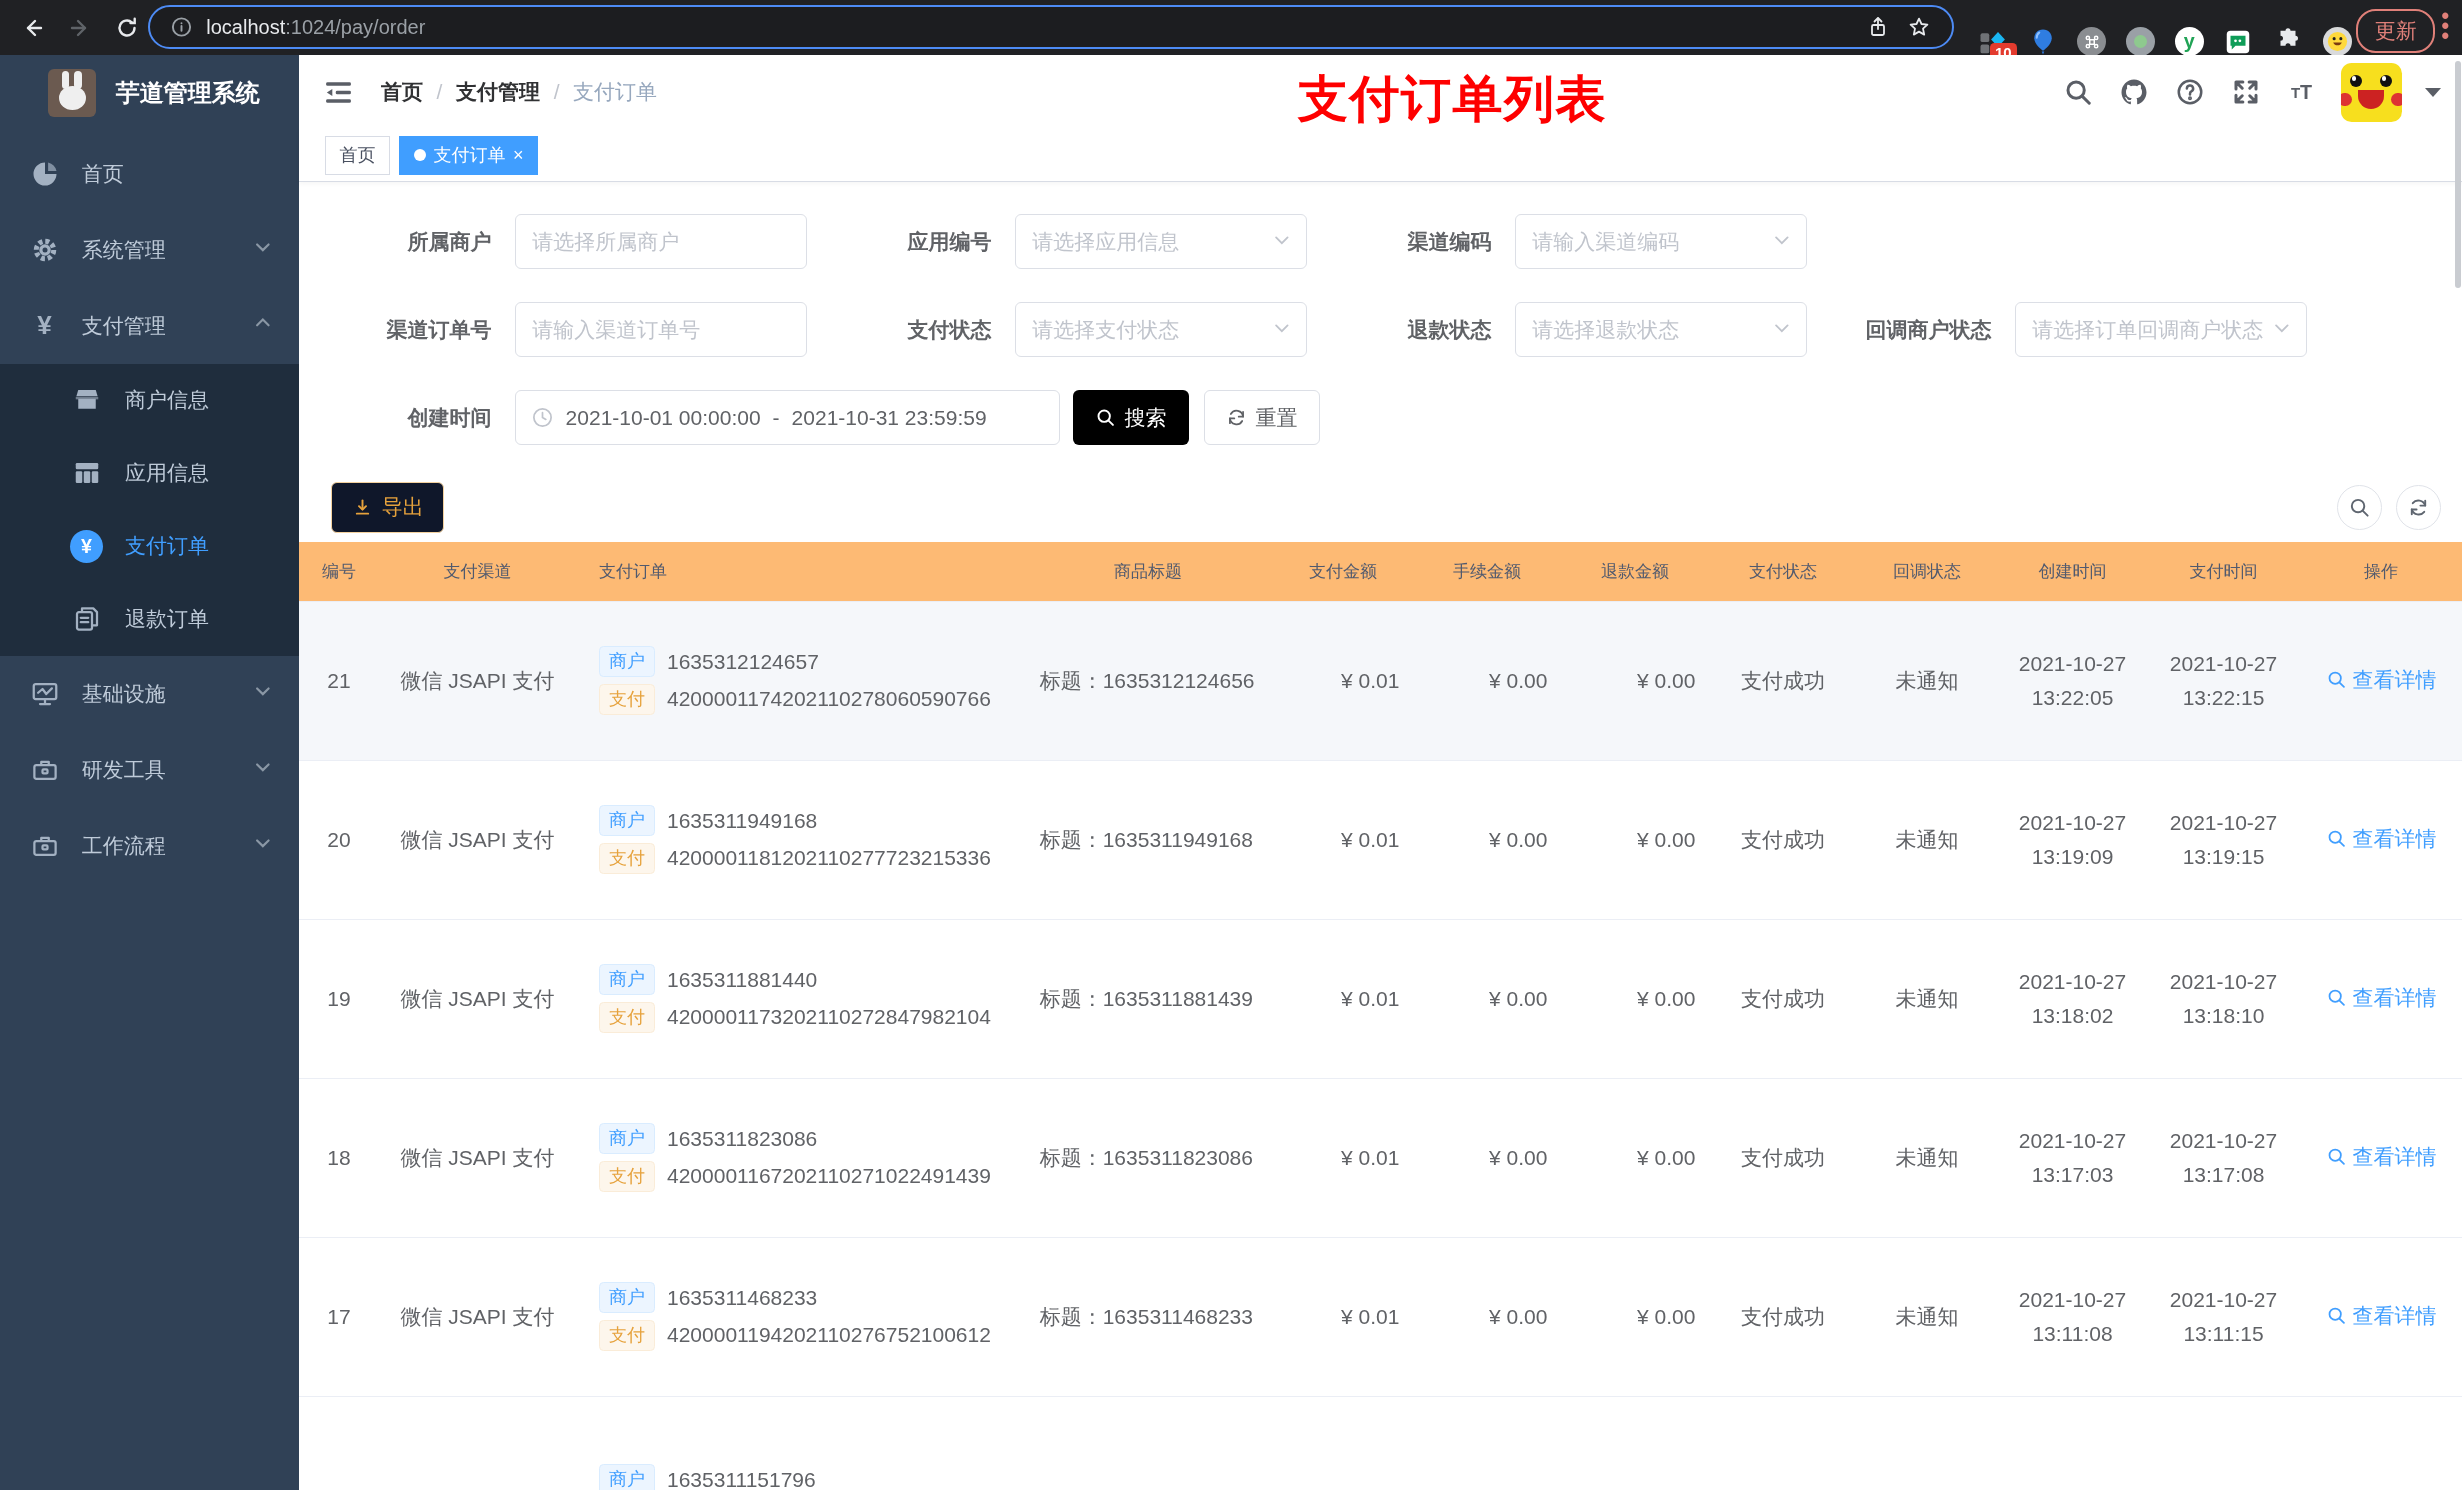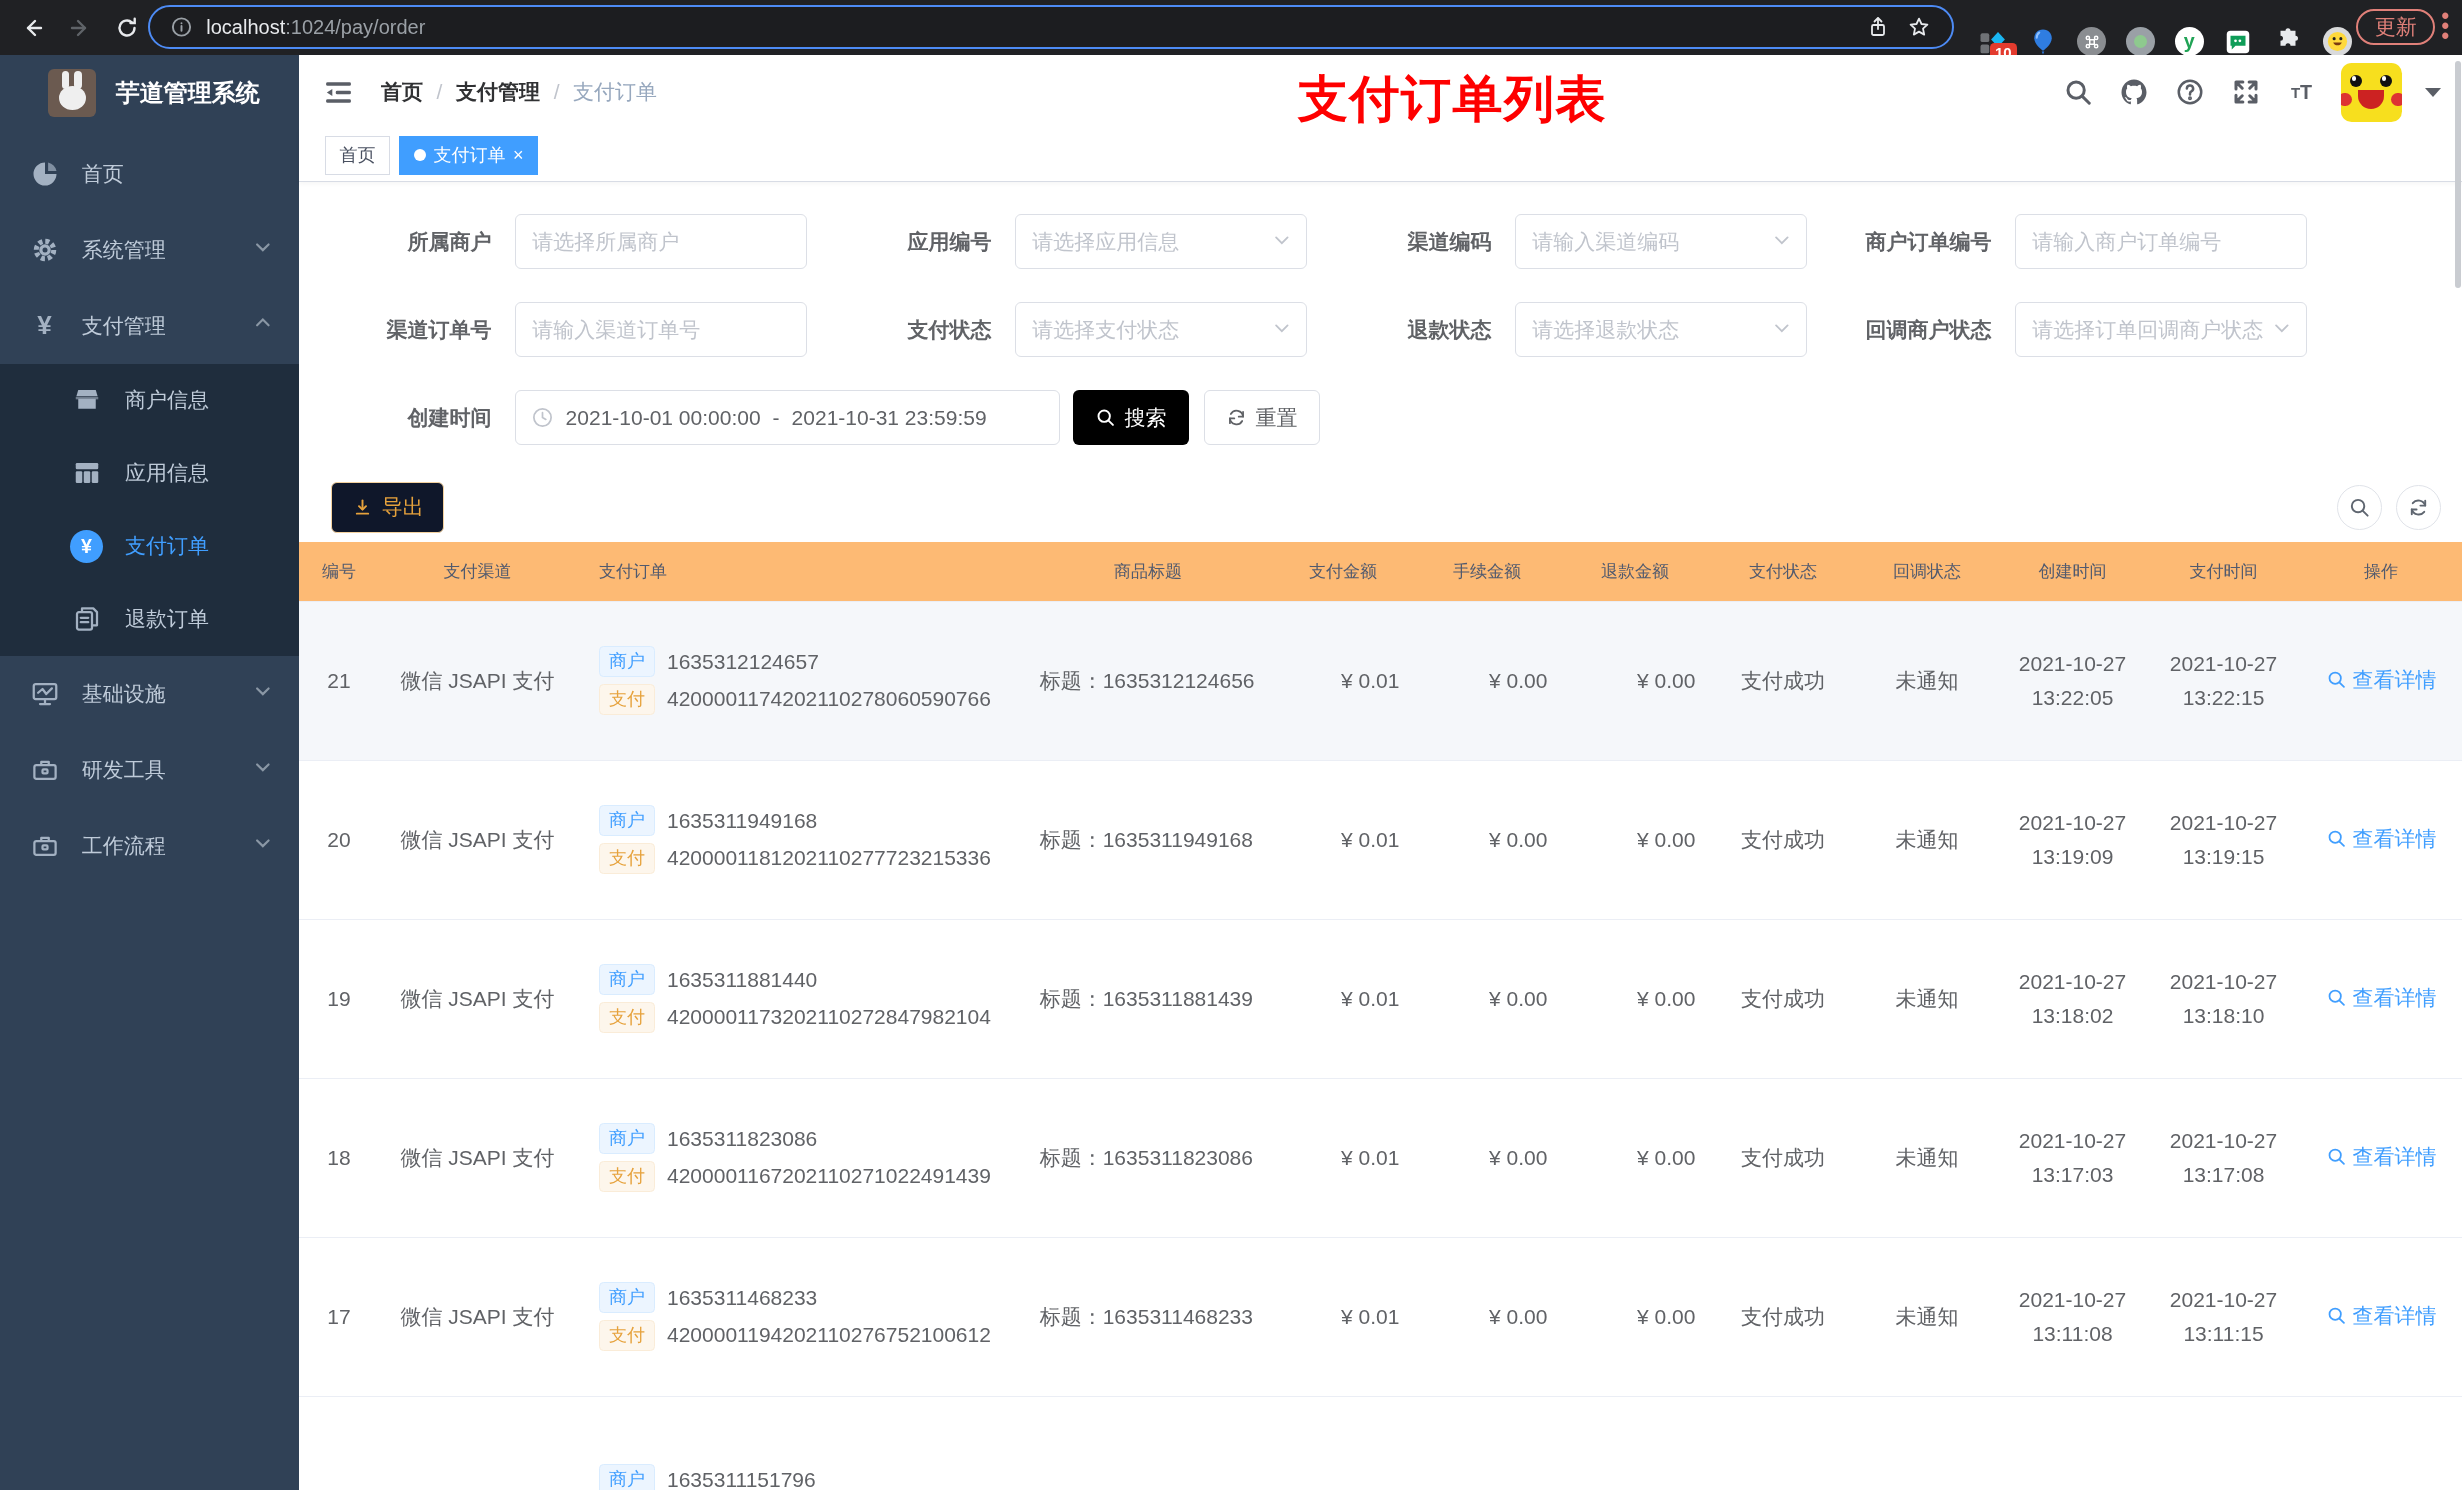--- a/index.html
+++ b/index.html
@@ -16,21 +16,21 @@
   .urlbar { position:absolute; left:148px; width:1806px; top:5.3px; height:44px; background:#1c1d20;
     border:2.3px solid #4d8bf5; border-radius:23px; display:flex; align-items:center; padding:0 19.7px; gap:13.6px; }
   .urltext { font-size:20px; color:#e8eaed; white-space:nowrap; }
   .urltext .rest { color:#9aa0a6; }
   .urlbar .spacer { flex:1; }
   .exts { position:absolute; left:1978px; top:14px; height:55px; display:flex; align-items:center; gap:19.7px; }
   .ext { position:relative; width:30px; height:30px; display:flex; align-items:center; justify-content:center; }
   .badge { position:absolute; right:-9px; bottom:-6px; background:#e33b2e; color:#fff; font-size:15px;
     padding:1.5px 5.3px; border-radius:4.5px; font-weight:700; }
   .circle-ext { width:29px; height:29px; border-radius:50%; background:#8a8d91; display:flex; align-items:center; justify-content:center; color:#fff; font-size:16.7px; }
-  .update-pill { position:absolute; left:2356px; top:9px; height:36px; border:2.3px solid #e08079; border-radius:19.7px;
+  .update-pill { position:absolute; left:2356px; top:9px; height:44px; border:2.3px solid #e08079; border-radius:19.7px;
     color:#e08079; font-size:21px; display:flex; align-items:center; padding:0 16.7px; }
   .kebab { position:absolute; left:2440px; top:12px; color:#e08079; font-size:23px; letter-spacing:0; line-height:9.8px; text-align:center; width:10.6px; }
 
   
   .app { display:flex; height:1436px; }
   .sidebar { width:299px; background:#304156; flex-shrink:0; color:#bfcbd9; }
   .logo-row { height:76px; display:flex; align-items:center; gap:19.7px; padding-left:48px; }
   .logo-img { width:48px; height:48px; border-radius:6px; background:#6b5a50; position:relative; overflow:hidden; }
   .logo-title { color:#fff; font-size:24px; font-weight:700; }
   .menu { padding-top:4.5px; }
@@ -454,26 +454,20 @@
                   </svg></span>
               </div>
           </div>
           <div class="f-item">
             <label class="f-label">渠道编码</label>
             <div class="f-field">
                 <input placeholder="请输入渠道编码" style="">
                 <span class="f-chevron"><svg viewBox="0 0 24 24" fill="none" stroke="currentColor" stroke-width="2.2" stroke-linecap="round">
                     <path d="M5 9 L12 16 L19 9"></path>
                   </svg></span>
-              </div>
-          </div>
-          <div class="f-item">
-            <label class="f-label">商户订单编号</label>
-            <div class="f-field">
-                <input placeholder="请输入商户订单编号" style="">
               </div>
           </div>
         </div>
 
         <div class="filter-row">
           <div class="f-item">
             <label class="f-label">渠道订单号</label>
             <div class="f-field">
                 <input placeholder="请输入渠道订单号" style="">
               </div>

